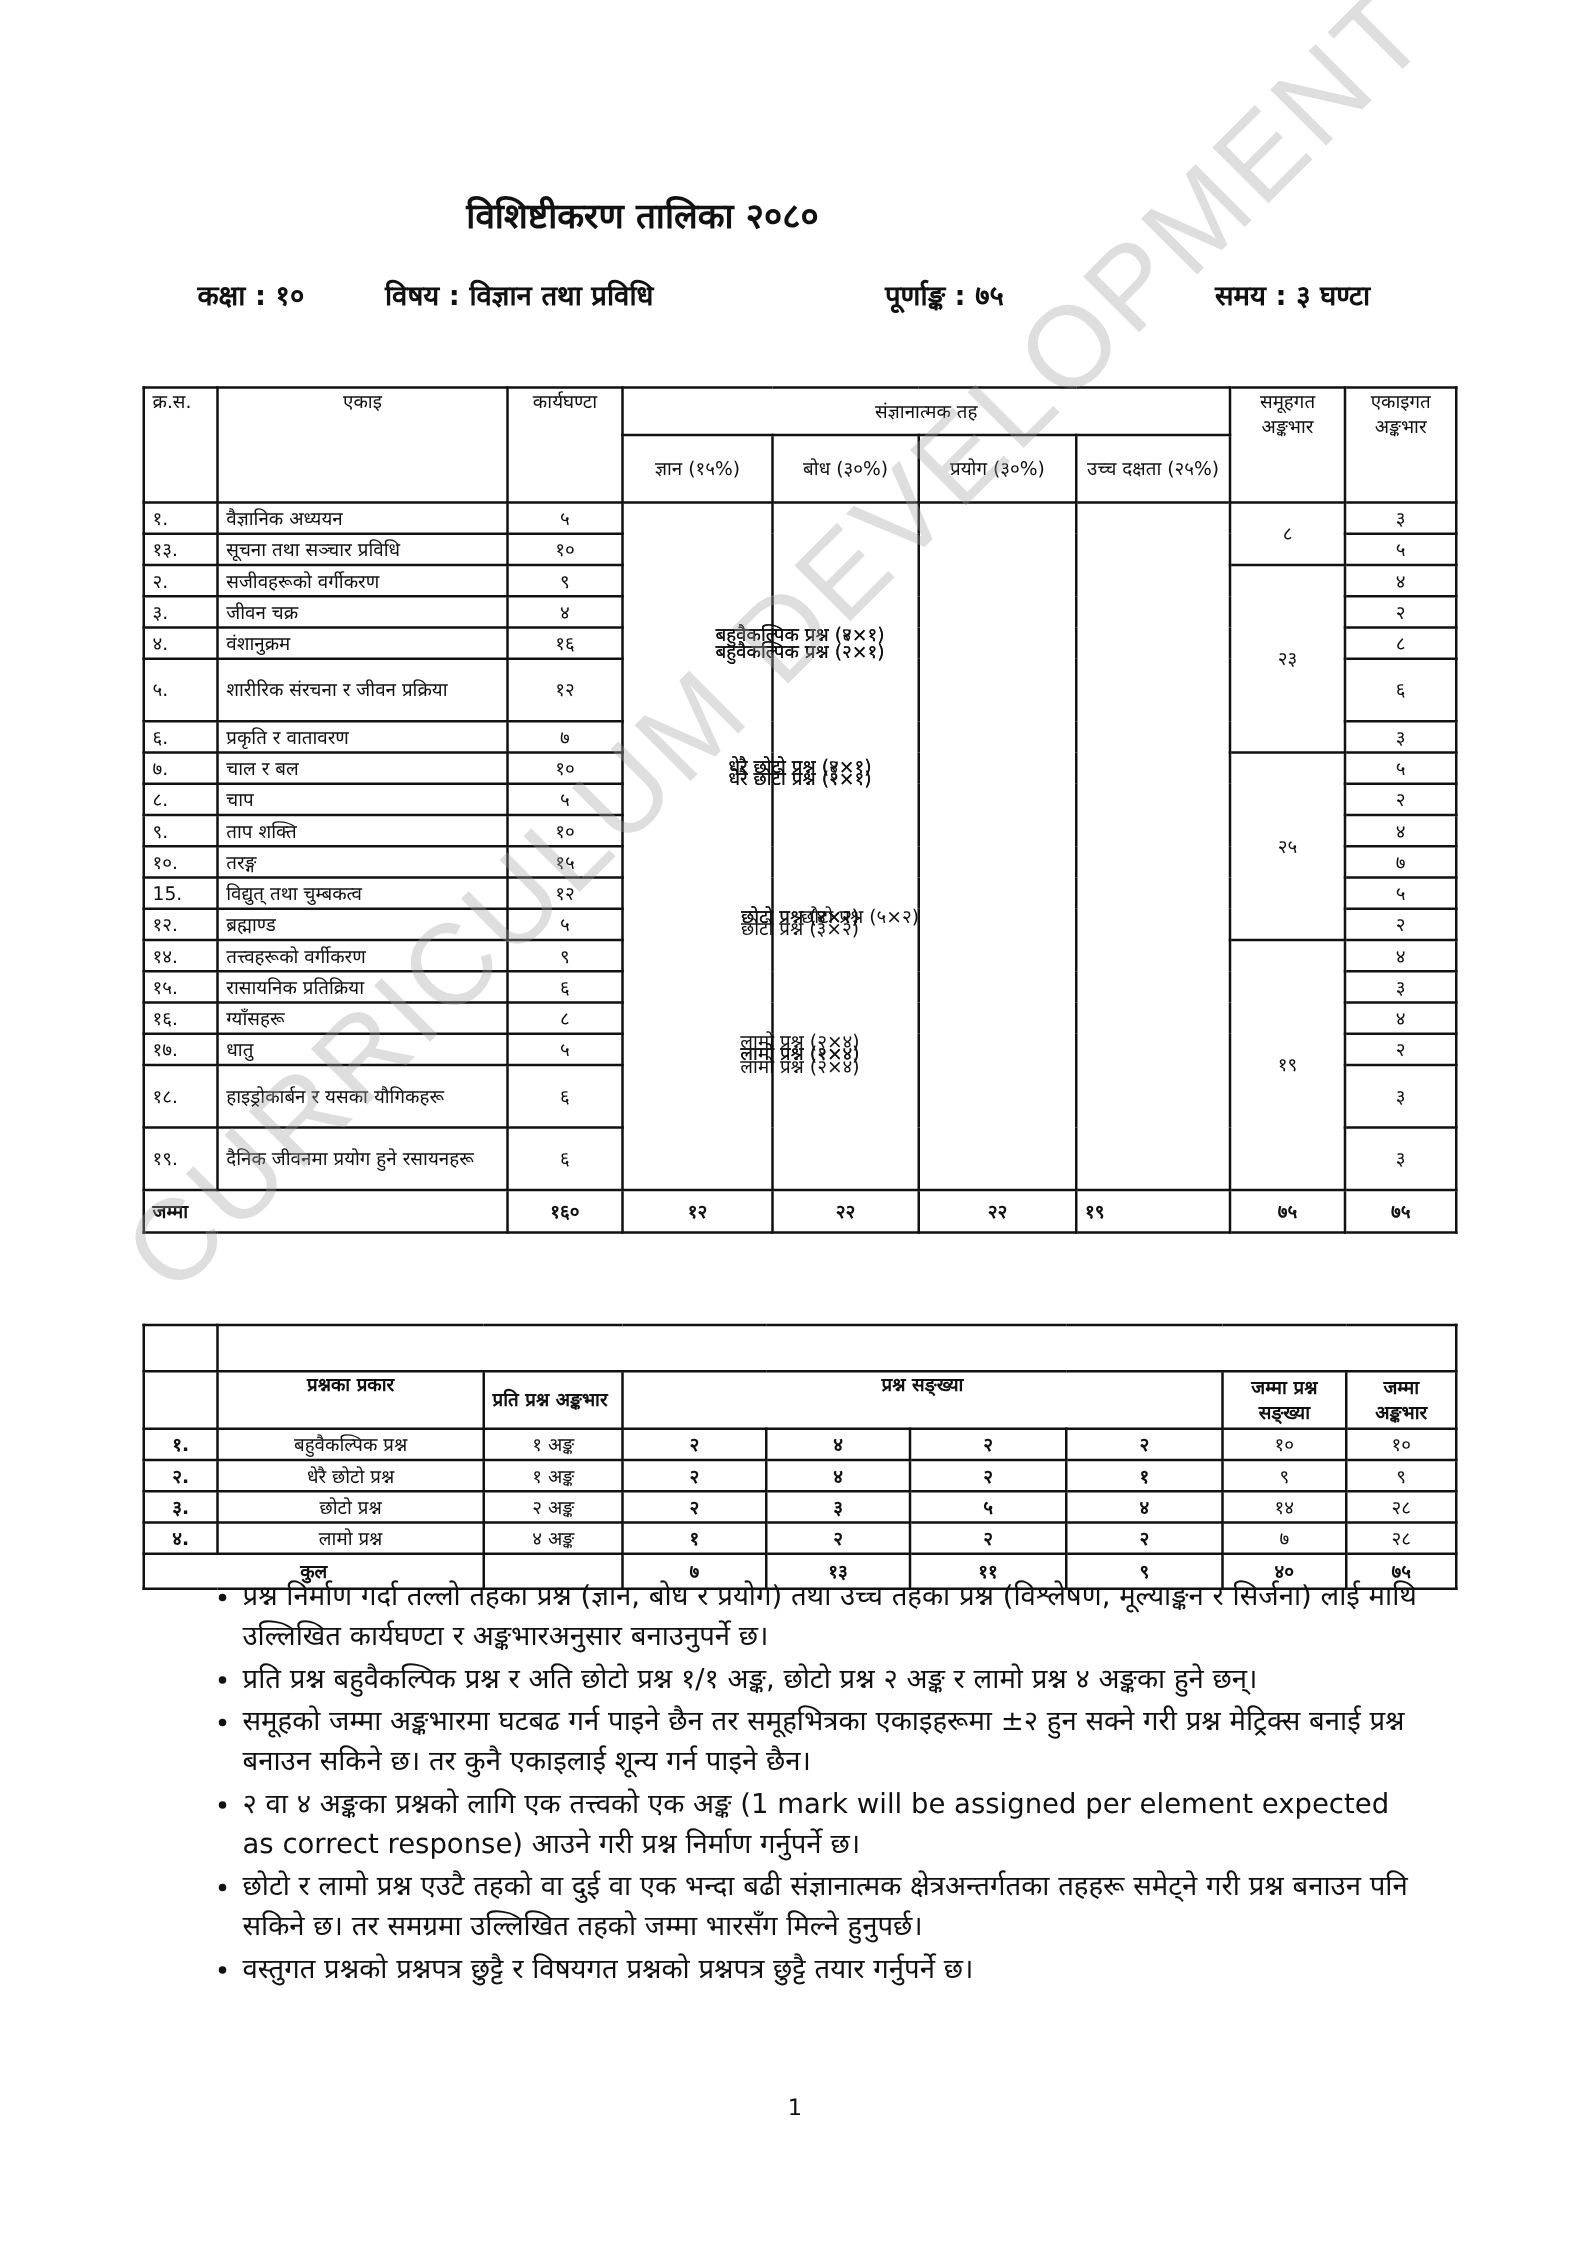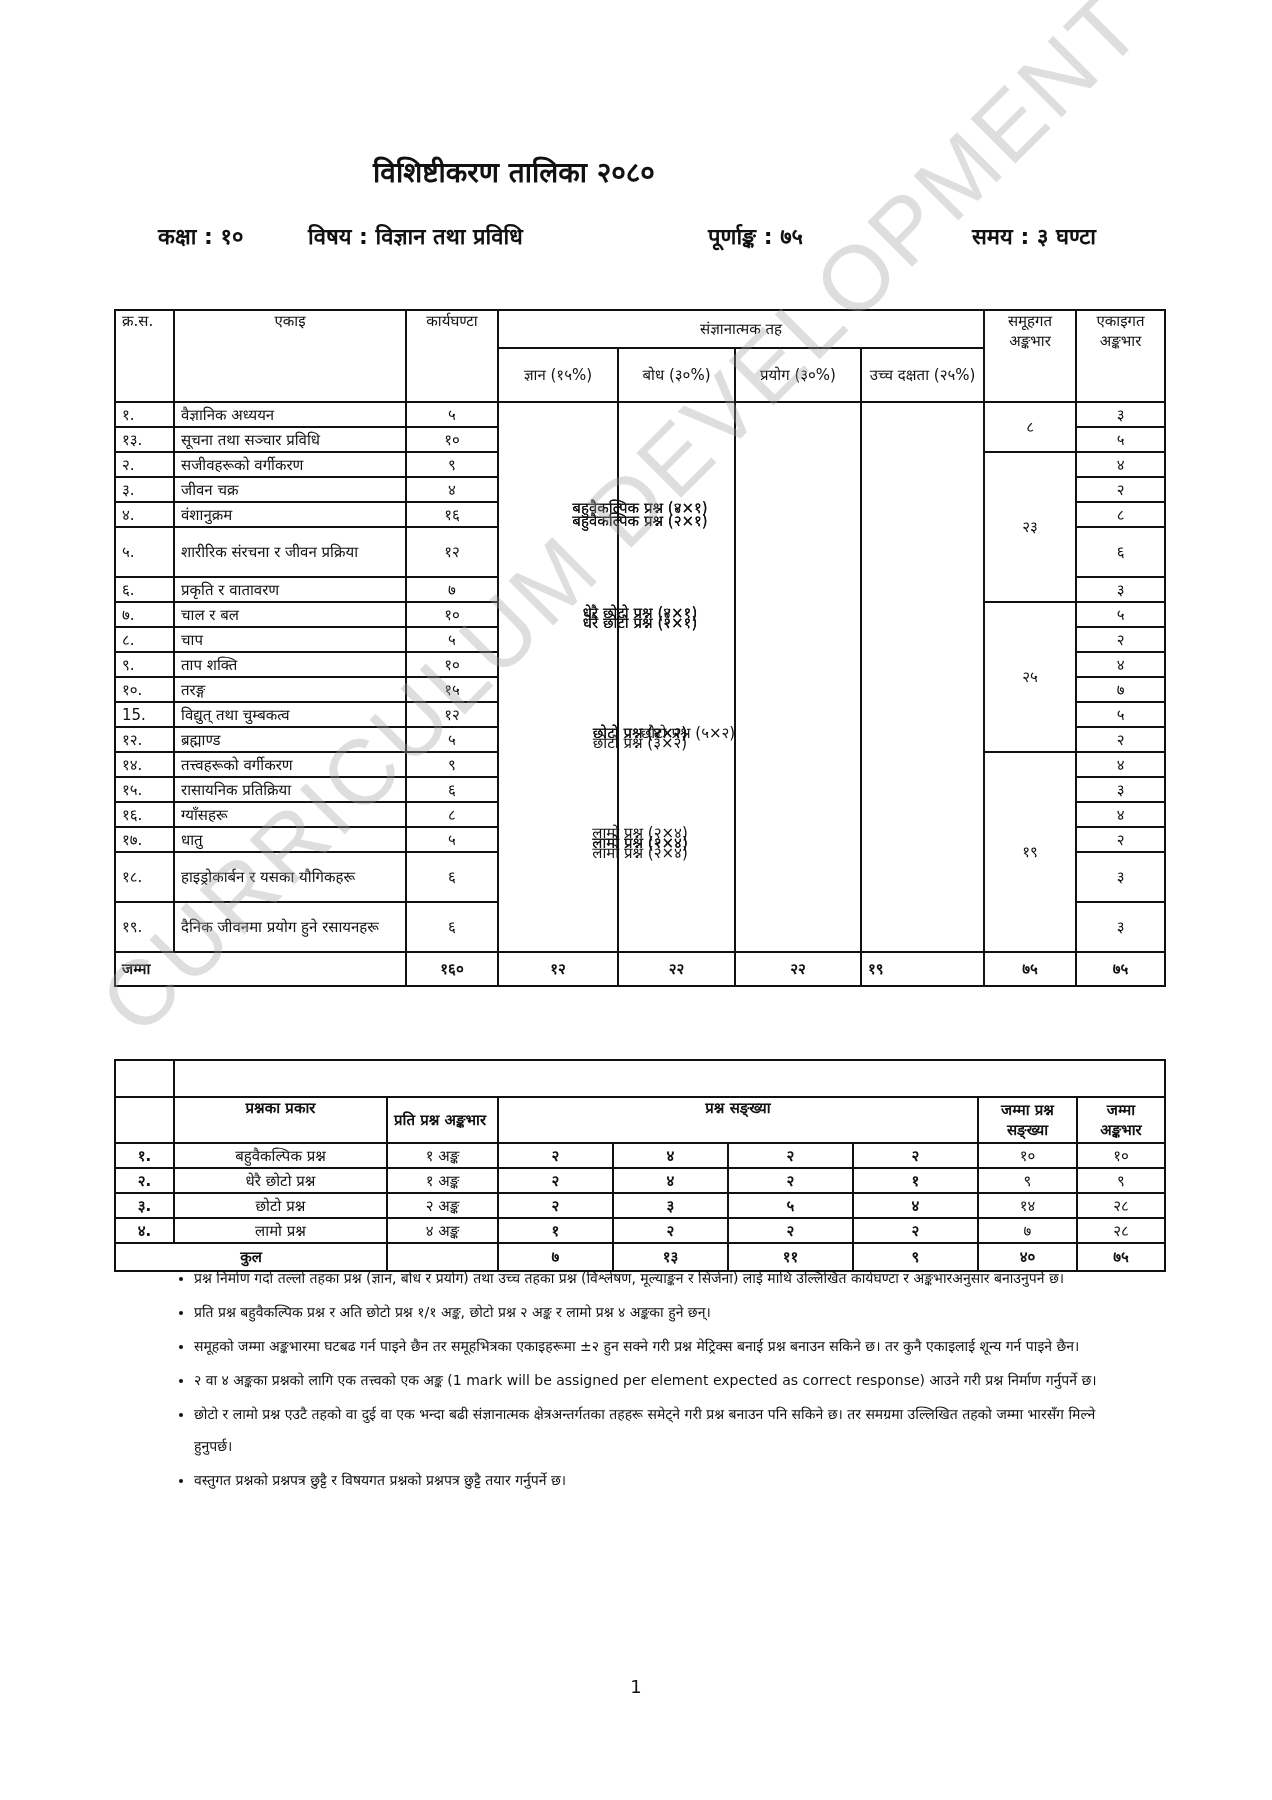--- a/index.html
+++ b/index.html
@@ -12,21 +12,21 @@
   .c{text-align:center;}
   .r{text-align:left;}
   .top{vertical-align:top;}
   .b{font-weight:bold;}
   .lvl{vertical-align:top;text-align:center;padding-top:0;}
   .lvl div{position:absolute;width:100%;left:0;text-align:center;}
   .lvlwrap{position:relative;height:100%;}
   .notes{left:154px;top:1262px;width:980px;}
   .notes h3{margin:0 0 4px 0;font-size:18px;font-weight:bold;}
   .notes ul{margin:0;padding-left:40px;}
-  .notes li{font-size:14px;line-height:32px;margin:0 0 2px 0;}
+  .notes li{font-size:22px;line-height:32px;margin:0 0 2px 0;}
   .pageno{left:0;width:1272px;top:1676px;text-align:center;font-size:18px;}
   .watermark{left:80px;top:980px;width:1400px;font-size:92px;color:rgba(160,160,160,0.35);transform:rotate(-45deg);transform-origin:0 0;white-space:nowrap;font-family:"Liberation Sans",sans-serif;letter-spacing:4px;pointer-events:none;}
 </style>
 </head>
 <body>
 
 <div class="abs title">विशिष्टीकरण तालिका २०८०</div>
 <div class="abs meta" style="left:158px;">कक्षा : १०</div>
 <div class="abs meta" style="left:308px;">विषय : विज्ञान तथा प्रविधि</div>
 <div class="abs meta" style="left:708px;">पूर्णाङ्क : ७५</div>

